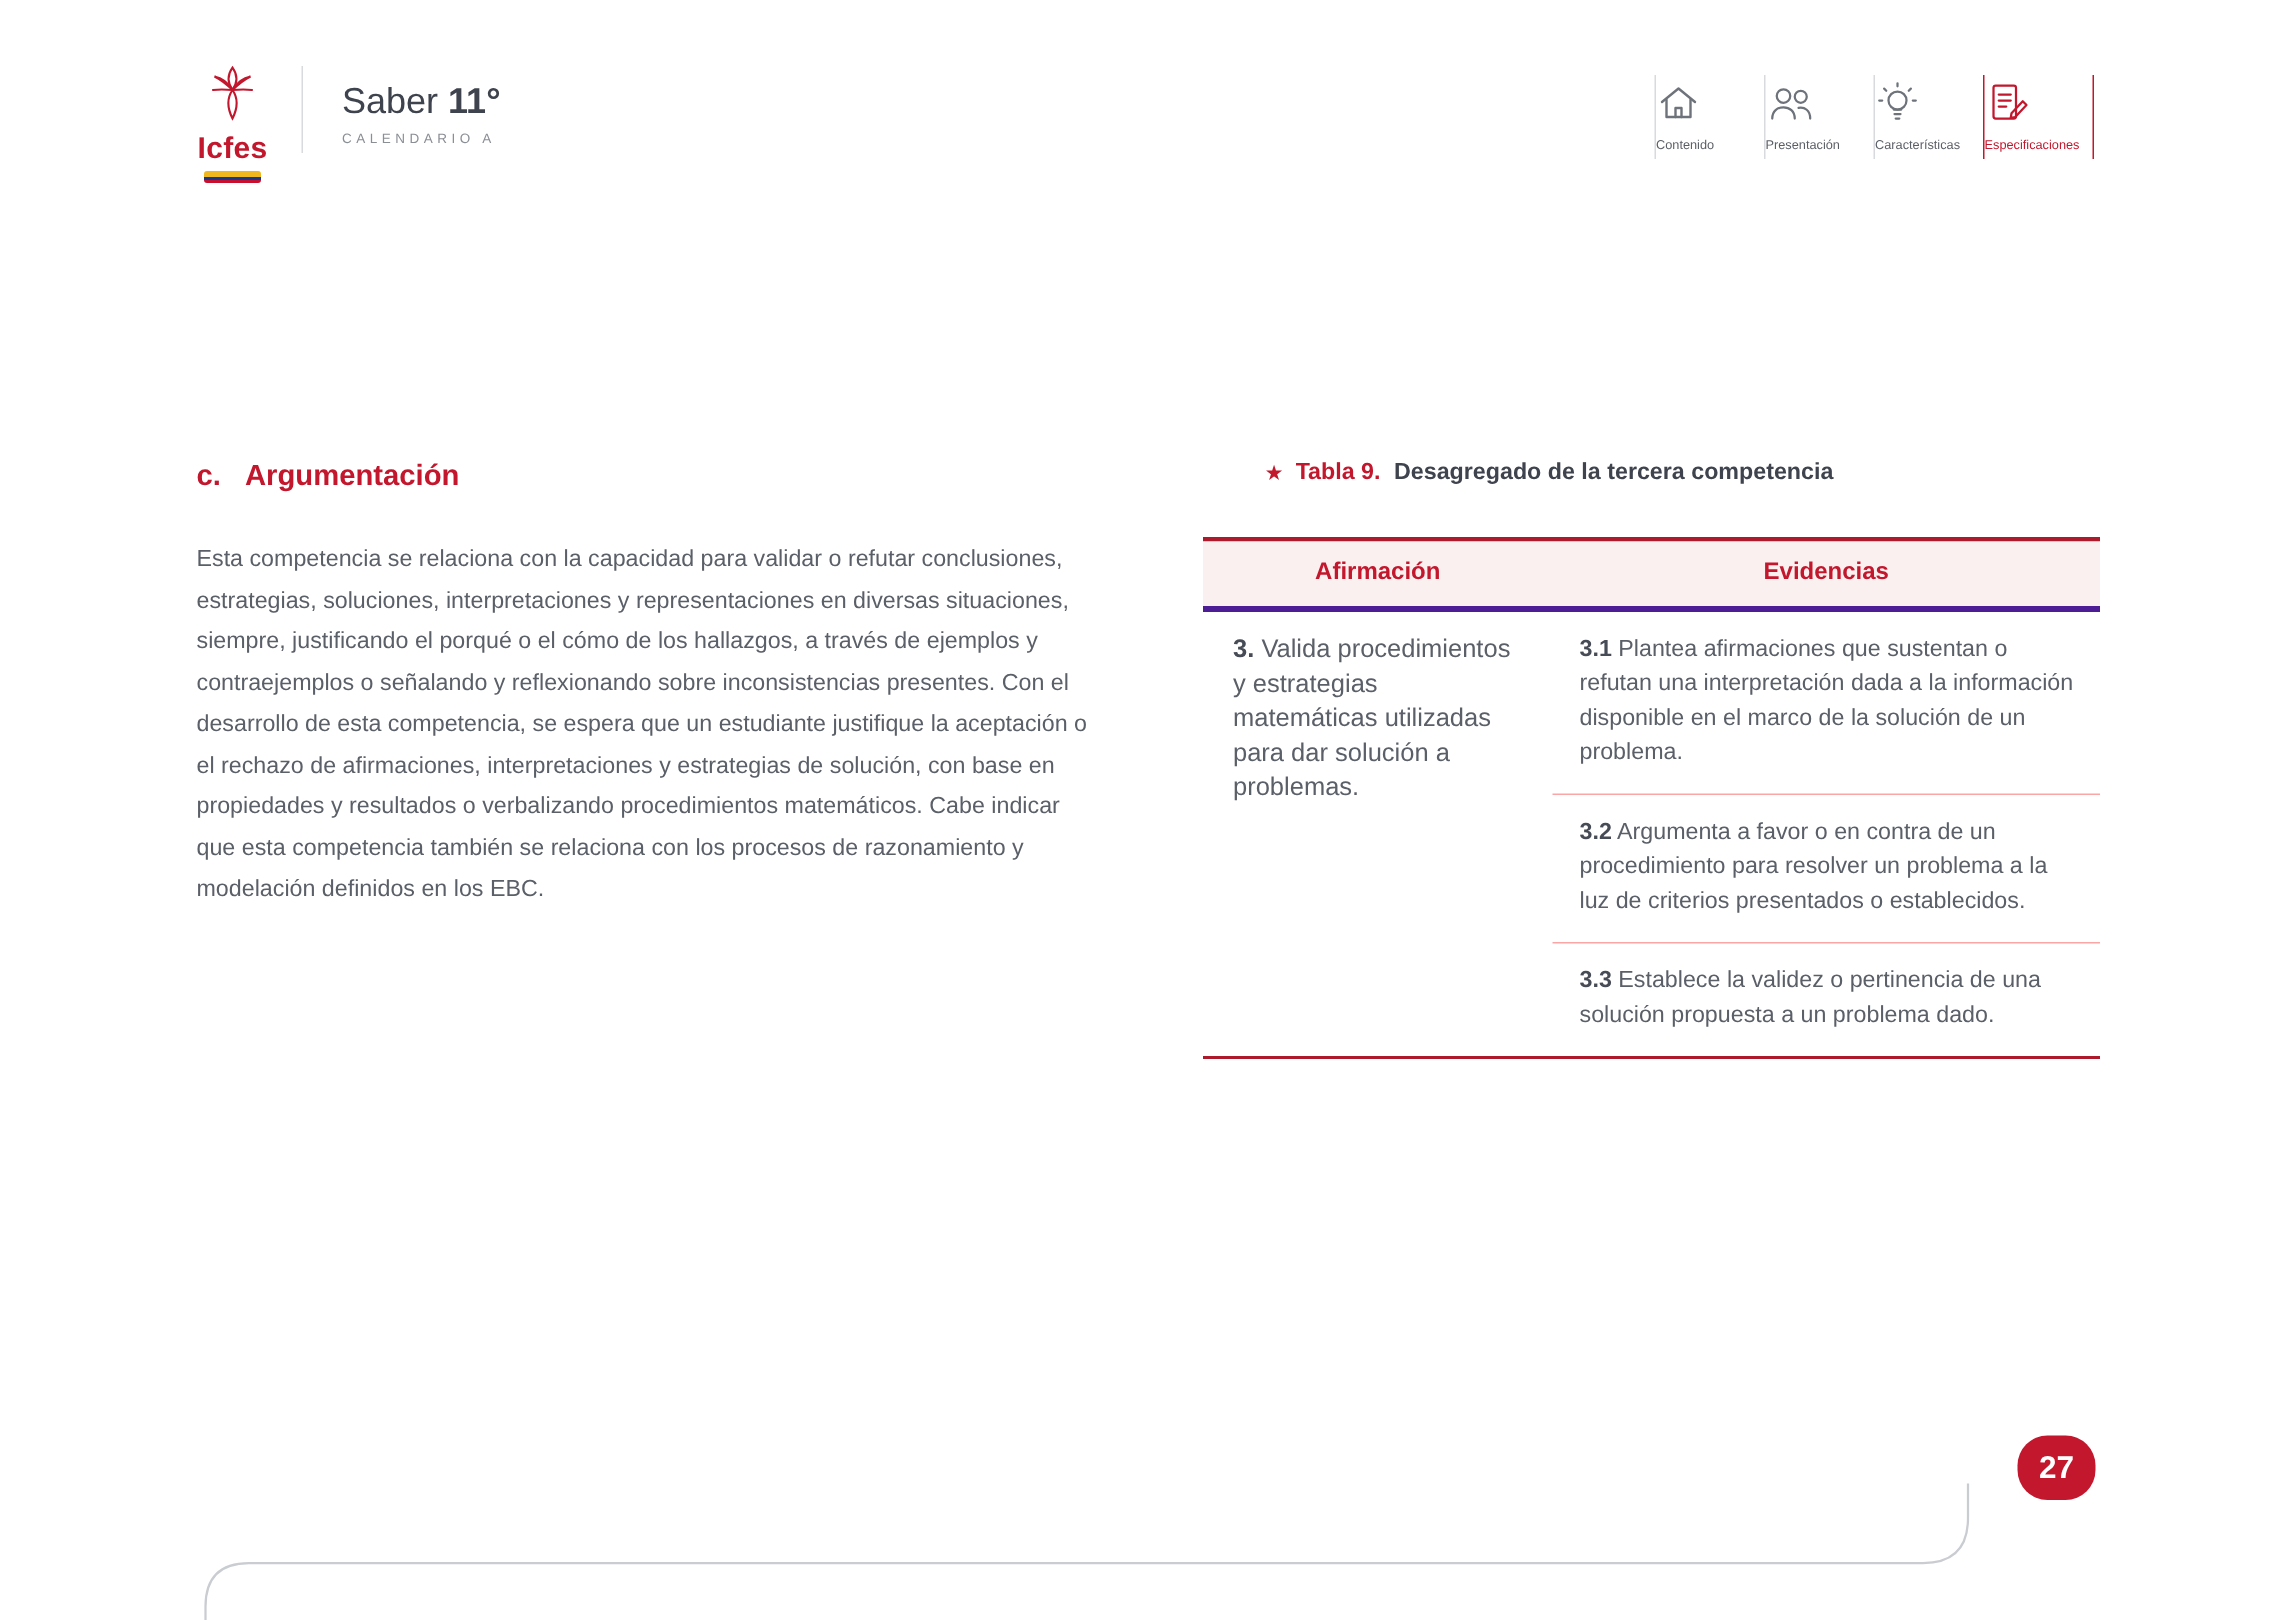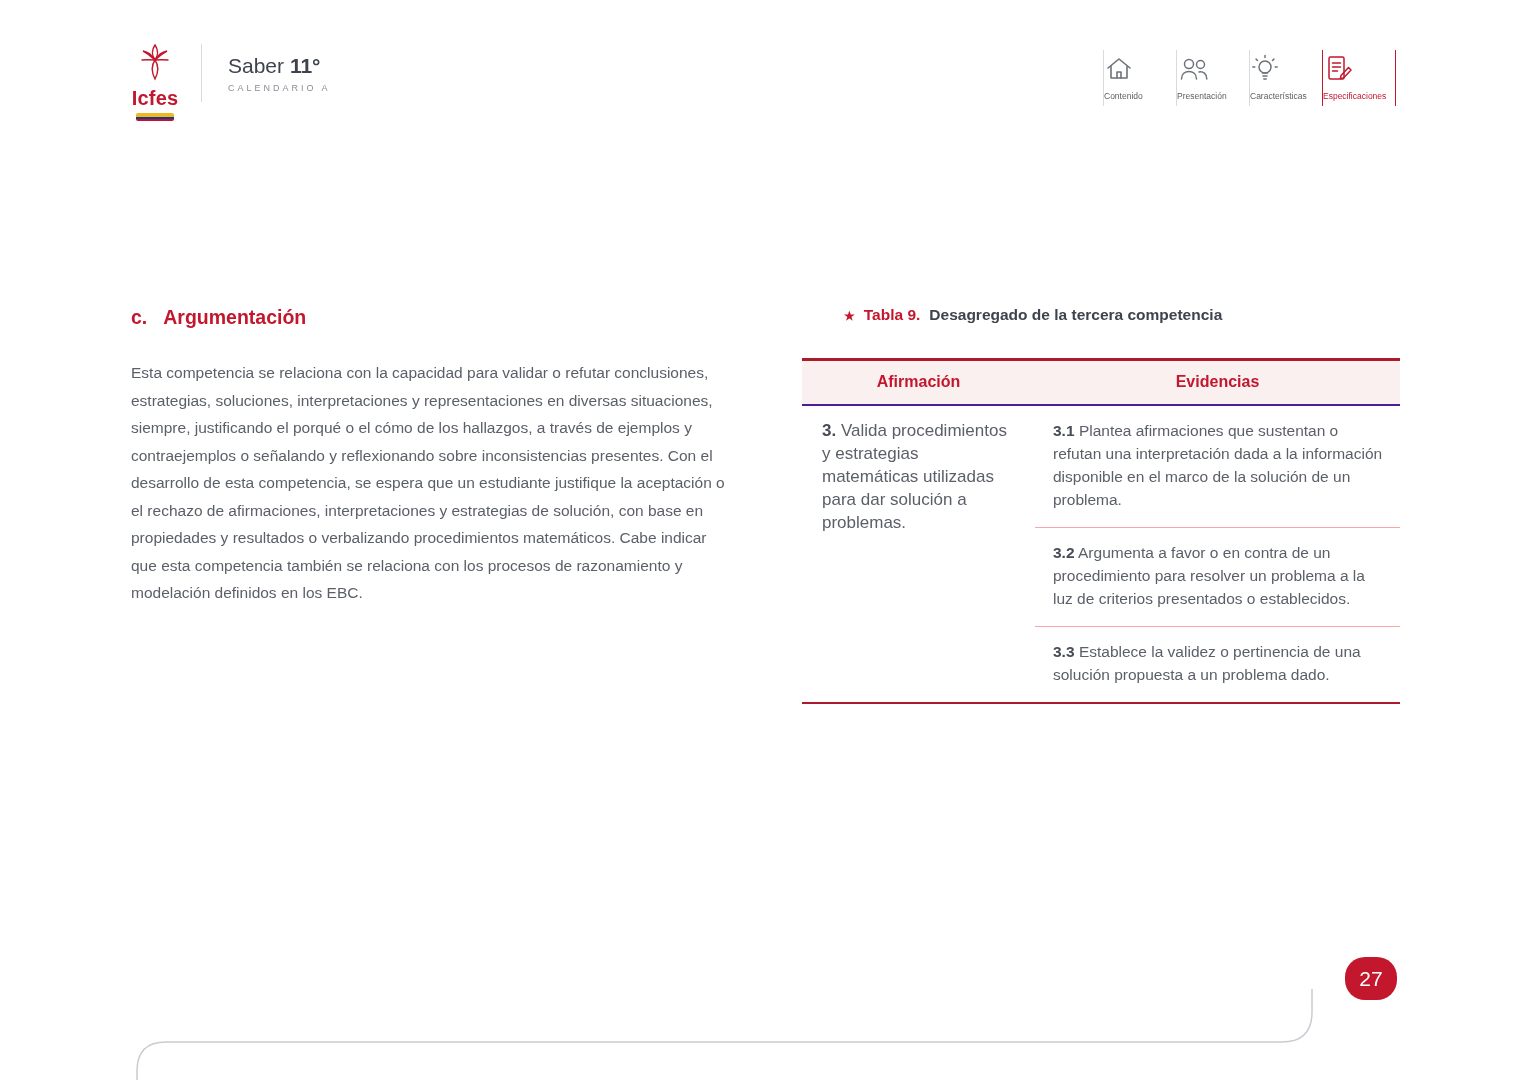--- a/index.html
+++ b/index.html
@@ -11,21 +11,21 @@
   
   .brand { position:absolute; left:131px; top:42px; display:flex; align-items:flex-start; }
   .logo { display:flex; flex-direction:column; align-items:center; width:48px; }
   .logo-text { color:#c2172d; font-weight:bold; font-size:20px; margin-top:1px; letter-spacing:.2px; }
   .flag { width:38px; margin-top:3px; border-radius:2px; overflow:hidden; }
   .flag .y { height:4px; background:#f0b81e; }
   .flag .b { height:2px; background:#0d3d8c; }
   .flag .r { height:2px; background:#c8102e; }
   .brand-divider { width:1px; height:58px; background:#d8dadd; margin:2px 26px 0 22px; }
   .brand-title { padding-top:12px; }
-  .brand-title .line1 { font-size:21px; color:#3e434d; }
+  .brand-title .line1 { font-size:24px; color:#3e434d; }
   .brand-title .line1 b { font-weight:bold; }
   .brand-subtitle { font-size:9px; letter-spacing:3px; color:#8a8e95; margin-top:5px; }
 
   
   .nav { position:absolute; left:1103px; top:50px; display:flex; align-items:stretch; }
   .nav-sep { width:1px; height:56px; background:#d8dadd; }
   .nav-sep.active { background:#c2172d; }
   .nav-item { width:72px; display:flex; flex-direction:column; align-items:flex-start; cursor:pointer; }
   .nav-item .icon { height:38px; display:flex; align-items:center; justify-content:center; }
   .nav-item .label { font-size:8.5px; color:#5a5f66; margin-top:3px; white-space:nowrap; }
@@ -37,33 +37,33 @@
   .body-paragraph { margin-top:30px; font-size:15.5px; line-height:27.5px; color:#5a5f68; }
 
   
   .right-col { position:absolute; left:802px; top:306px; width:598px; }
   .table-caption { display:flex; align-items:baseline; gap:9px; padding-left:42px;
                    font-size:15.5px; font-weight:bold; color:#3e434d; }
   .table-caption .star { color:#c2172d; font-size:12px; }
   .table-caption .cap-label { color:#c2172d; }
 
   .ctable { margin-top:34px; border-top:3px solid #ad1a2c; border-bottom:2px solid #ad1a2c; }
-  .t-head { display:grid; grid-template-columns:233px 1fr; background:#fbf0f0; border-bottom:2px solid #4c1d95; }
+  .t-head { display:grid; grid-template-columns:233px 1fr; background:#fbf0f0; border-bottom:4px solid #4c1d95; }
   .t-head .th { text-align:center; padding:12px 0 13px; color:#c2172d; font-weight:bold; font-size:16px; }
   .t-body { display:grid; grid-template-columns:233px 1fr; }
   .aff-cell { padding:13px 22px 0 20px; font-size:17px; line-height:23px; color:#5a5f68; }
   .ev-col { display:flex; flex-direction:column; }
   .ev-cell { padding:13px 14px 16px 18px; font-size:15.5px; line-height:23px; color:#5a5f68; }
   .ev-cell + .ev-cell { border-top:1px solid #fca5a5; }
   .aff-cell b, .ev-cell b { color:#464b55; font-weight:bold; }
 
   
   .curve { position:absolute; left:0; top:0; pointer-events:none; }
   .page-badge { position:absolute; left:1345px; top:957px; width:52px; height:43px;
-                background:#c2172d; border-radius:20px; color:#ffffff; font-weight:normal;
+                background:#c2172d; border-radius:20px; color:#ffffff; font-weight:bold;
                 font-size:21px; display:flex; align-items:center; justify-content:center; }
 </style>
 </head>
 <body>
 
 <div class="page">
 
   <div class="brand">
     <div class="logo">
       <span>

